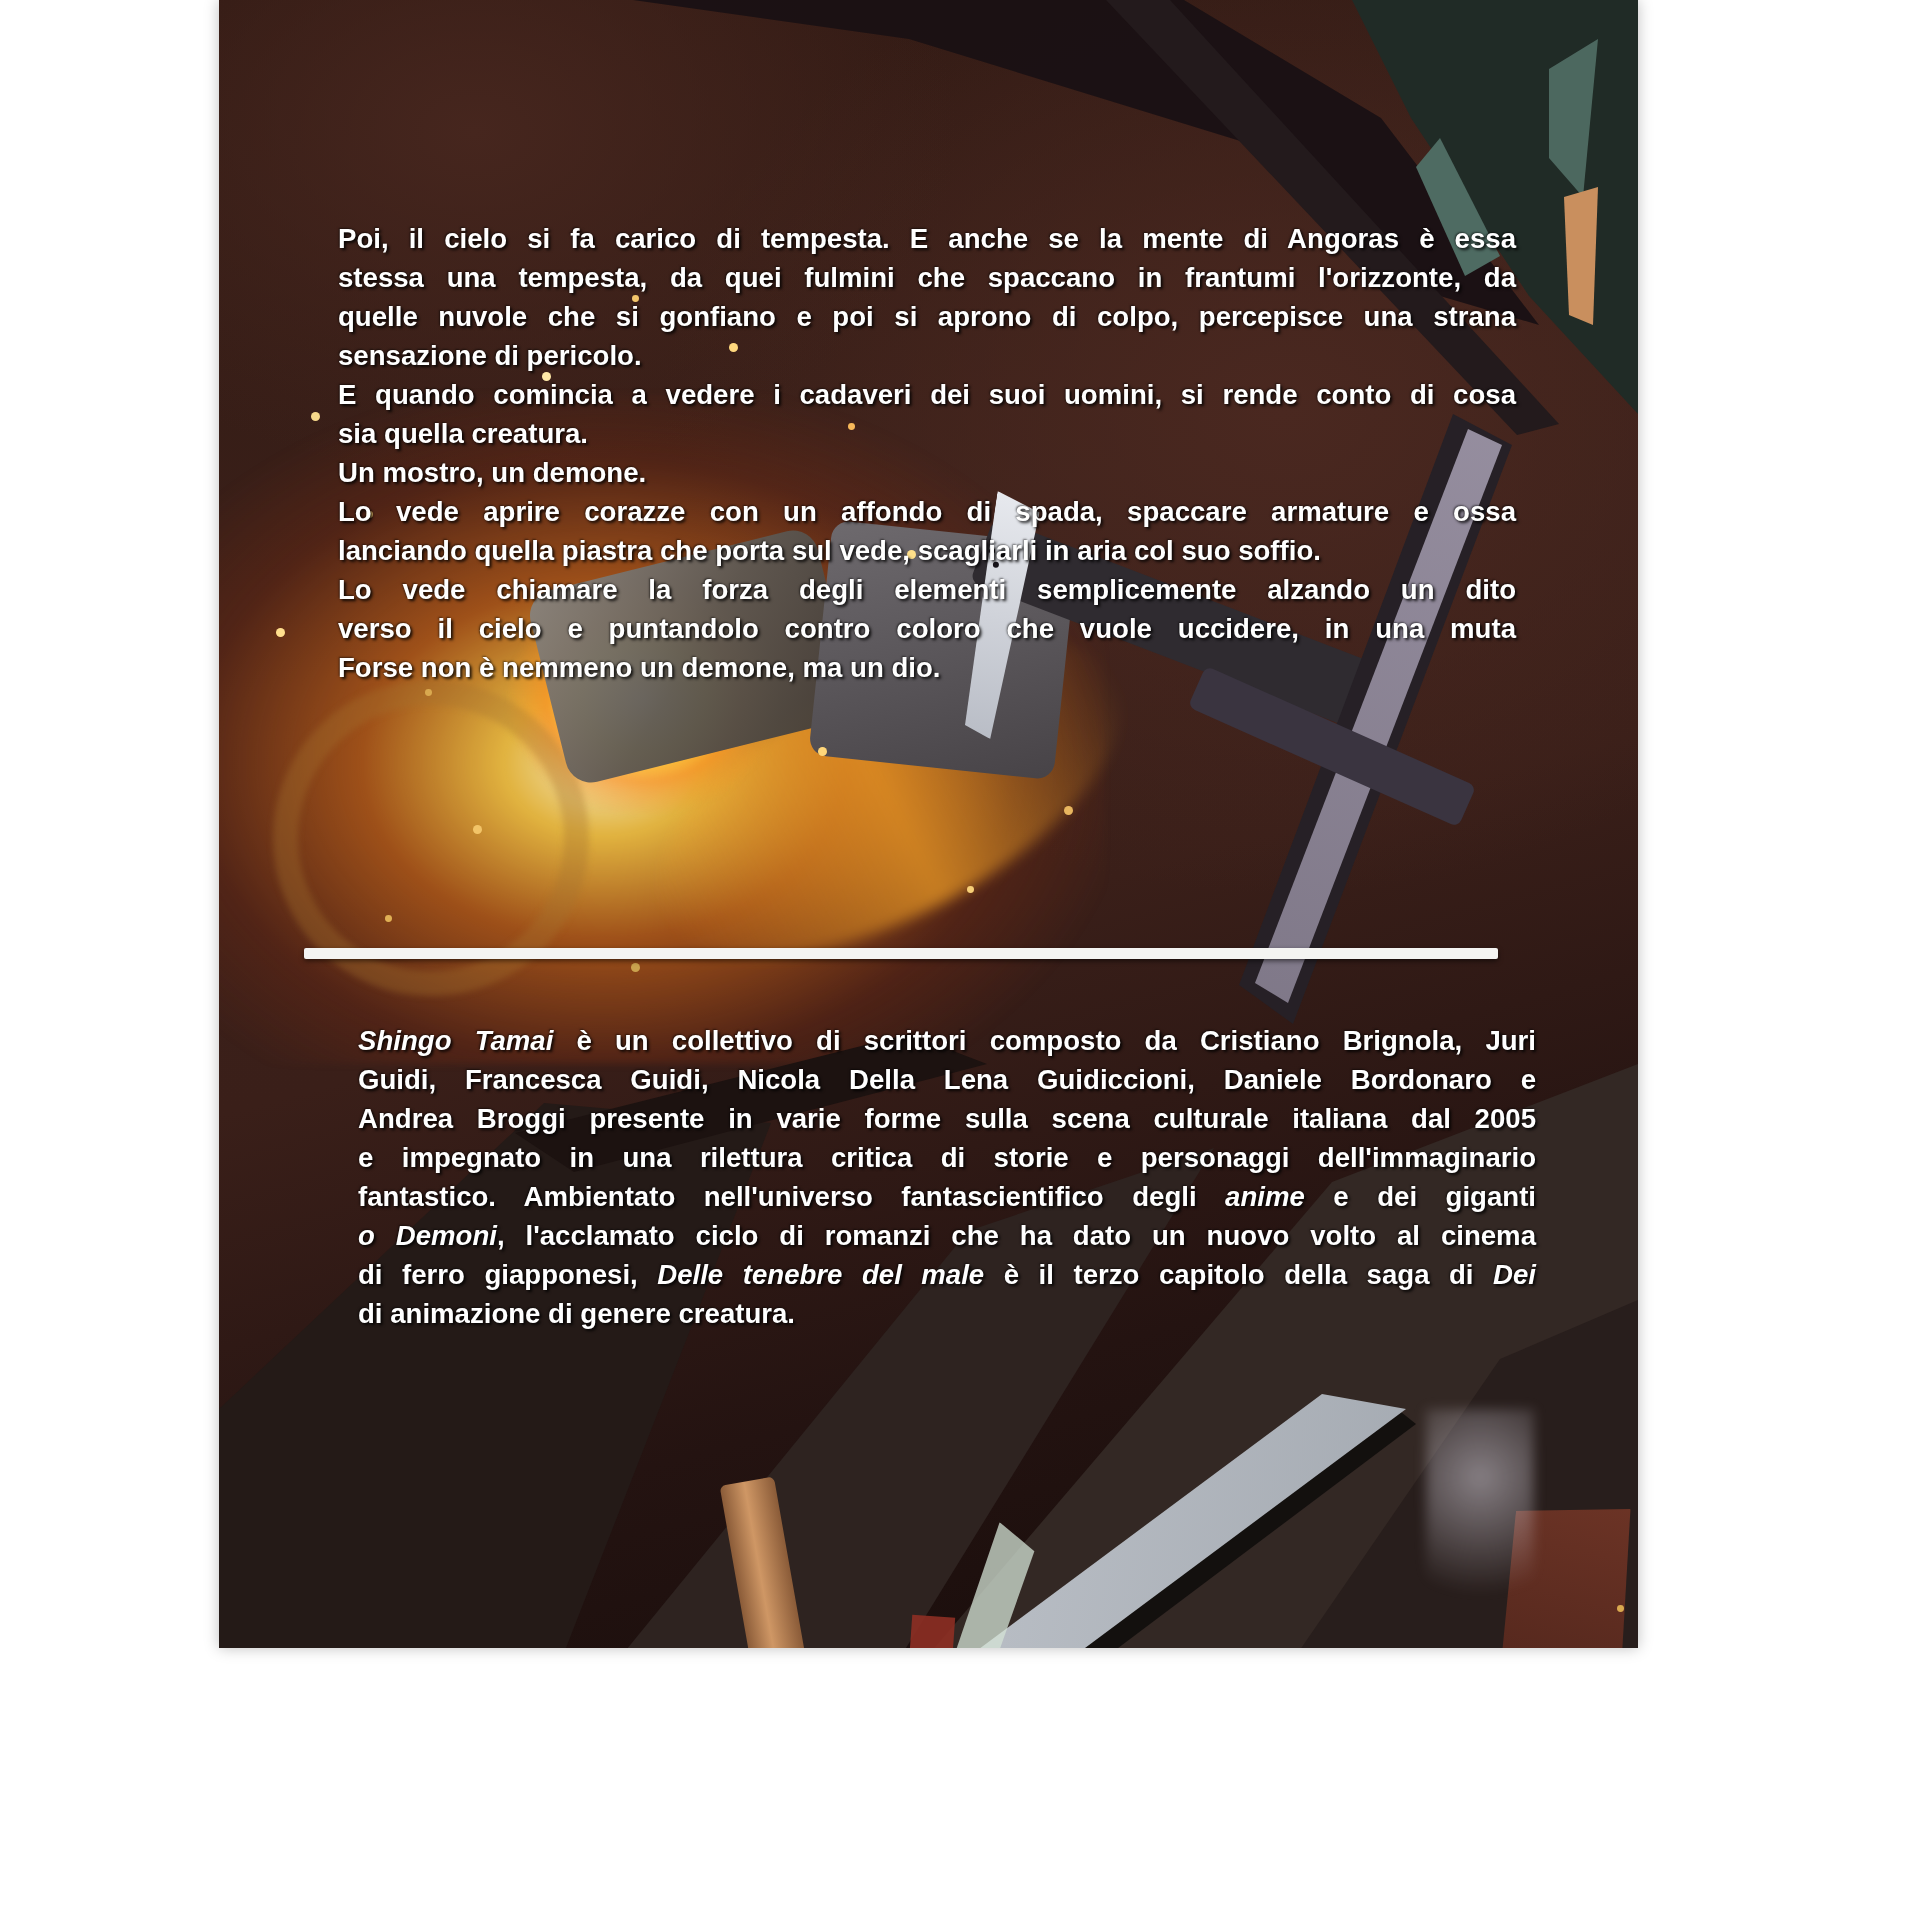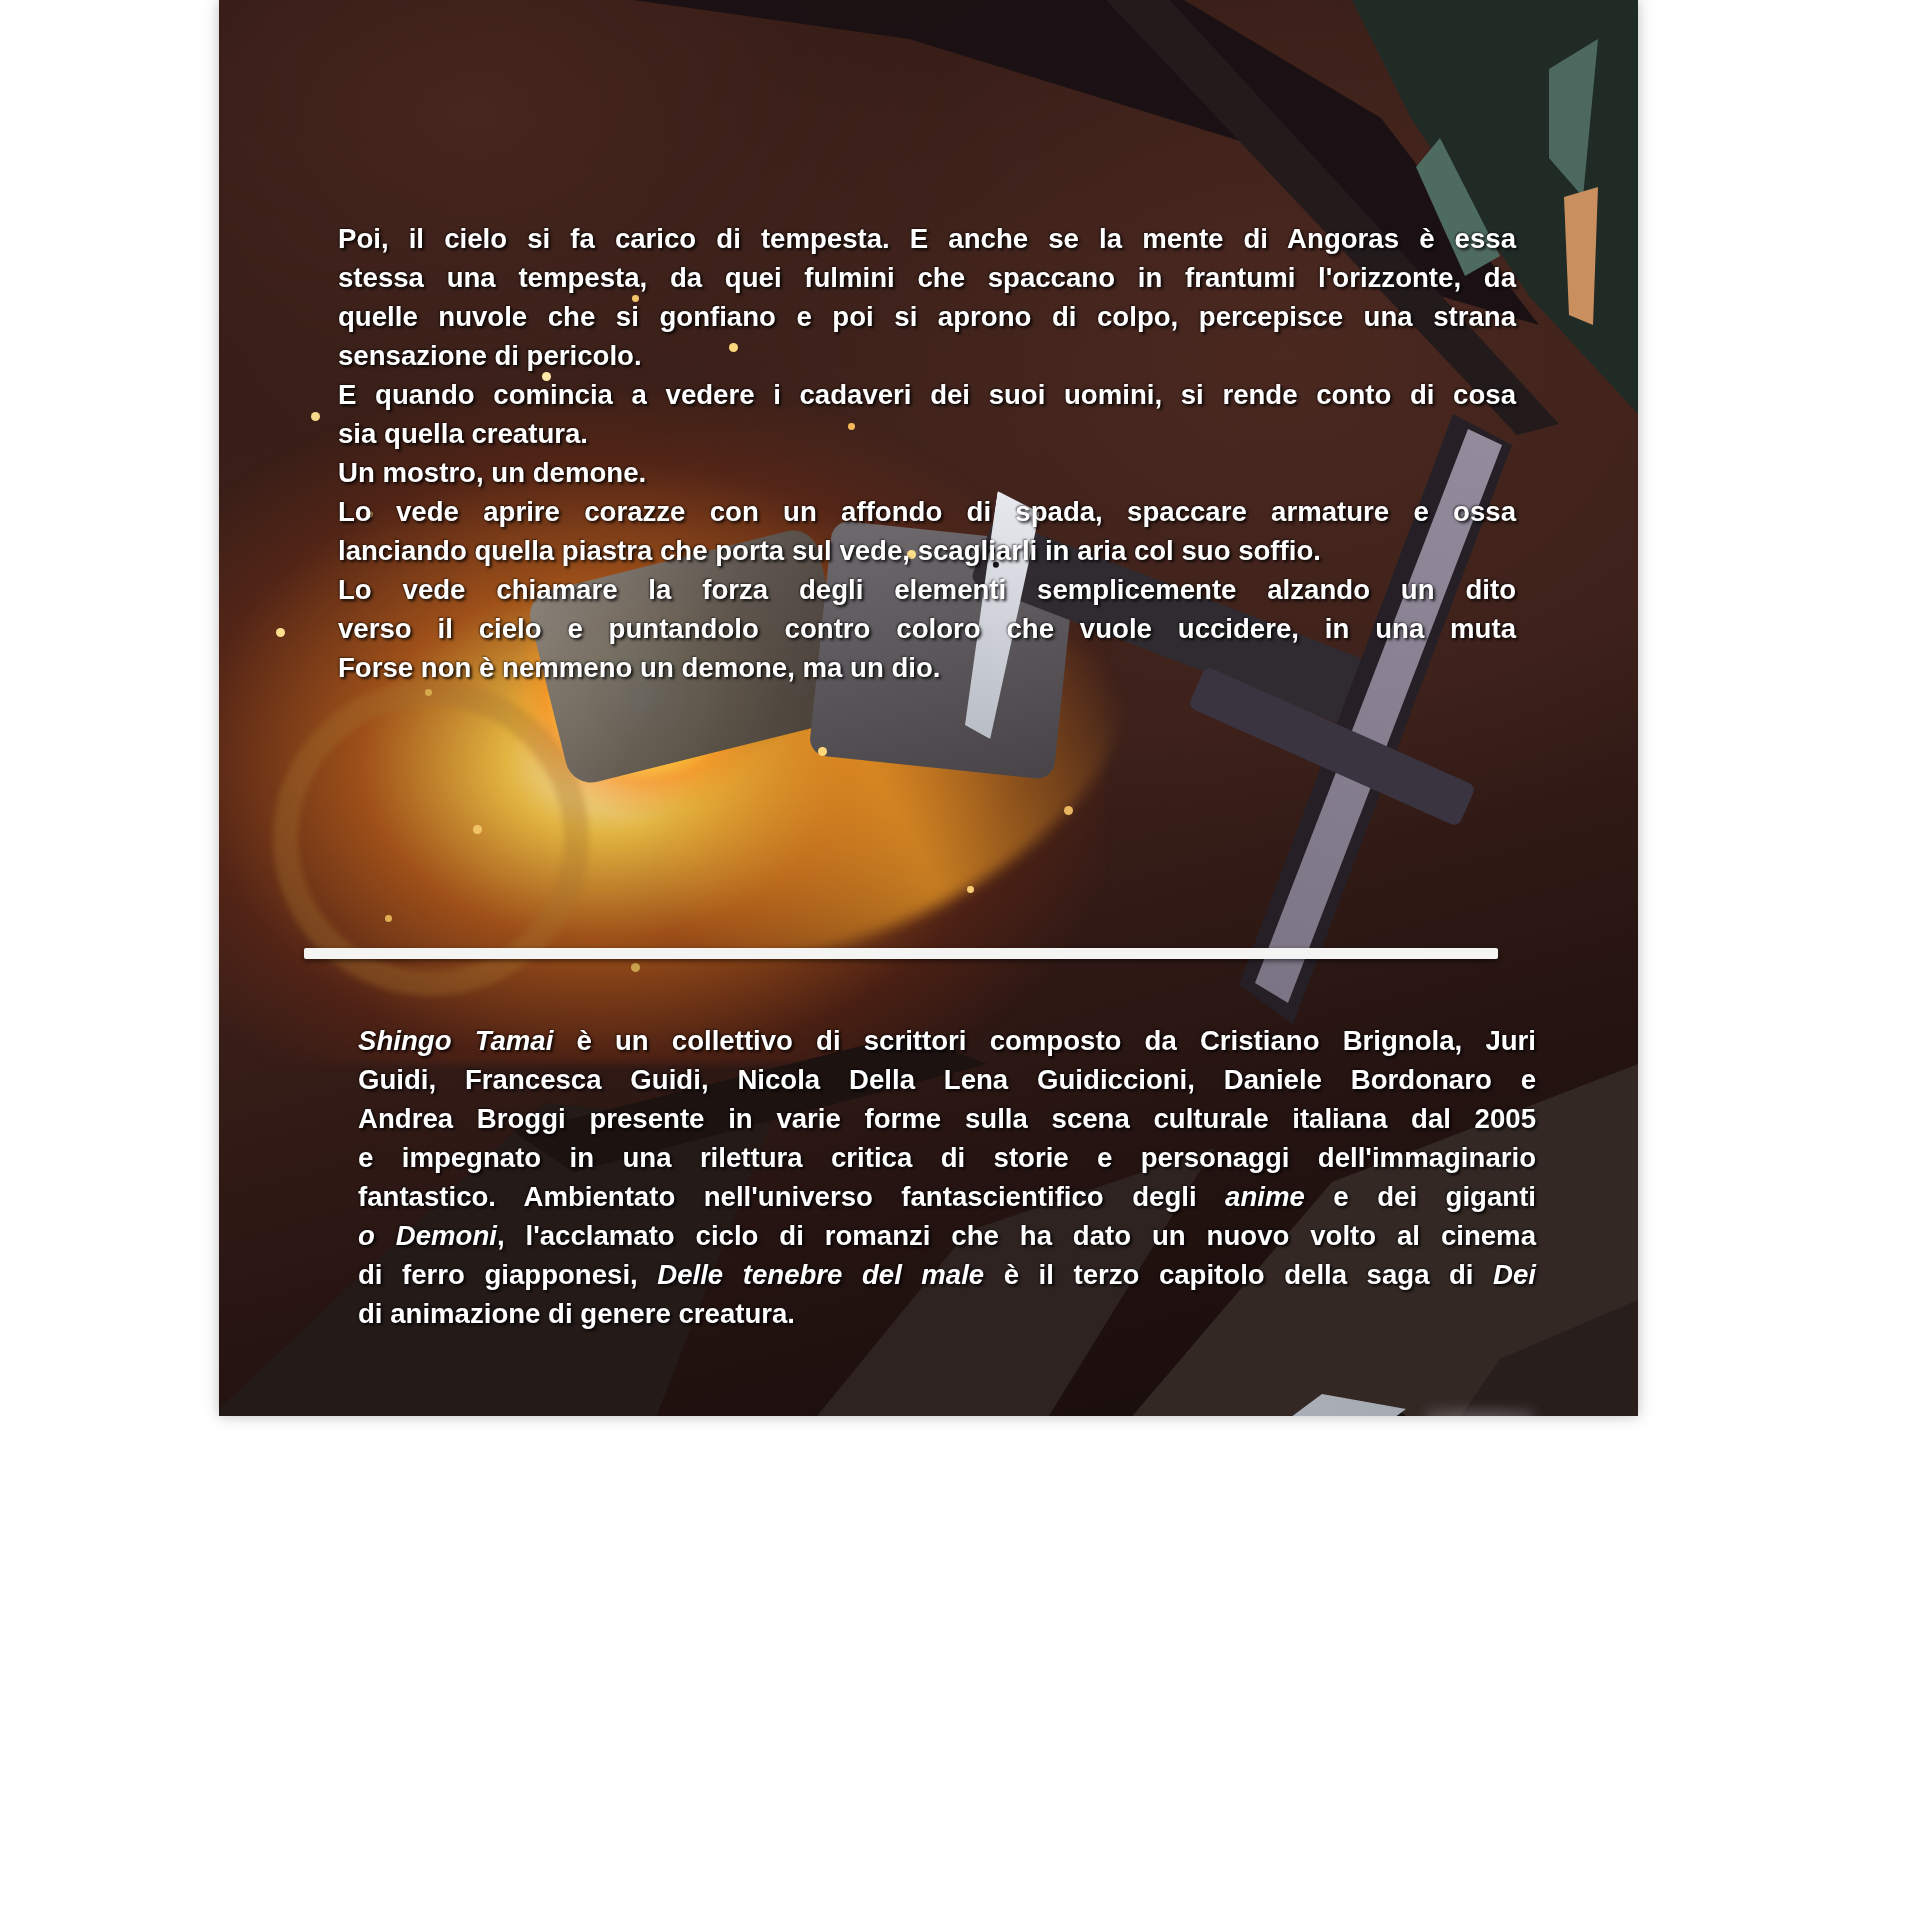--- a/index.html
+++ b/index.html
@@ -2,21 +2,21 @@
 <html style="--page_bg: #ffffff; --cover_base: #341b15; --ember_yellow: #ffd23e; --ember_core: #fff6d8; --teal_accent: #4e6b62; --tan_accent: #c98f5e; --blood_red: #8e2f24; --bar_white: #f4f4f2; --text_white: #ffffff;"><head>
 <meta charset="utf-8">
 <style>
   html,body{margin:0;padding:0;}
   body{
     width:1932px;height:1932px;position:relative;overflow:hidden;
     background:var(--page_bg,#fff);
     font-family:"Liberation Sans", sans-serif;
   }
   .book{
-    position:absolute;left:219px;top:0;width:1419px;height:1416px;
+    position:absolute;left:219px;top:0;width:1419px;height:1648px;
     background:var(--cover_base,#331b15);
     overflow:hidden;
     box-shadow:0 0 13.8px rgba(0,0,0,.25);
   }
   
   .layer{position:absolute;inset:0;}
   .art-base{
     background:
       radial-gradient(ellipse 690px 493px at 18% 8%, #46261e 0%, rgba(70,38,30,0) 70%),
       radial-gradient(ellipse 887px 690px at 75% 25%, #4a2820 0%, rgba(74,40,32,0) 70%),

